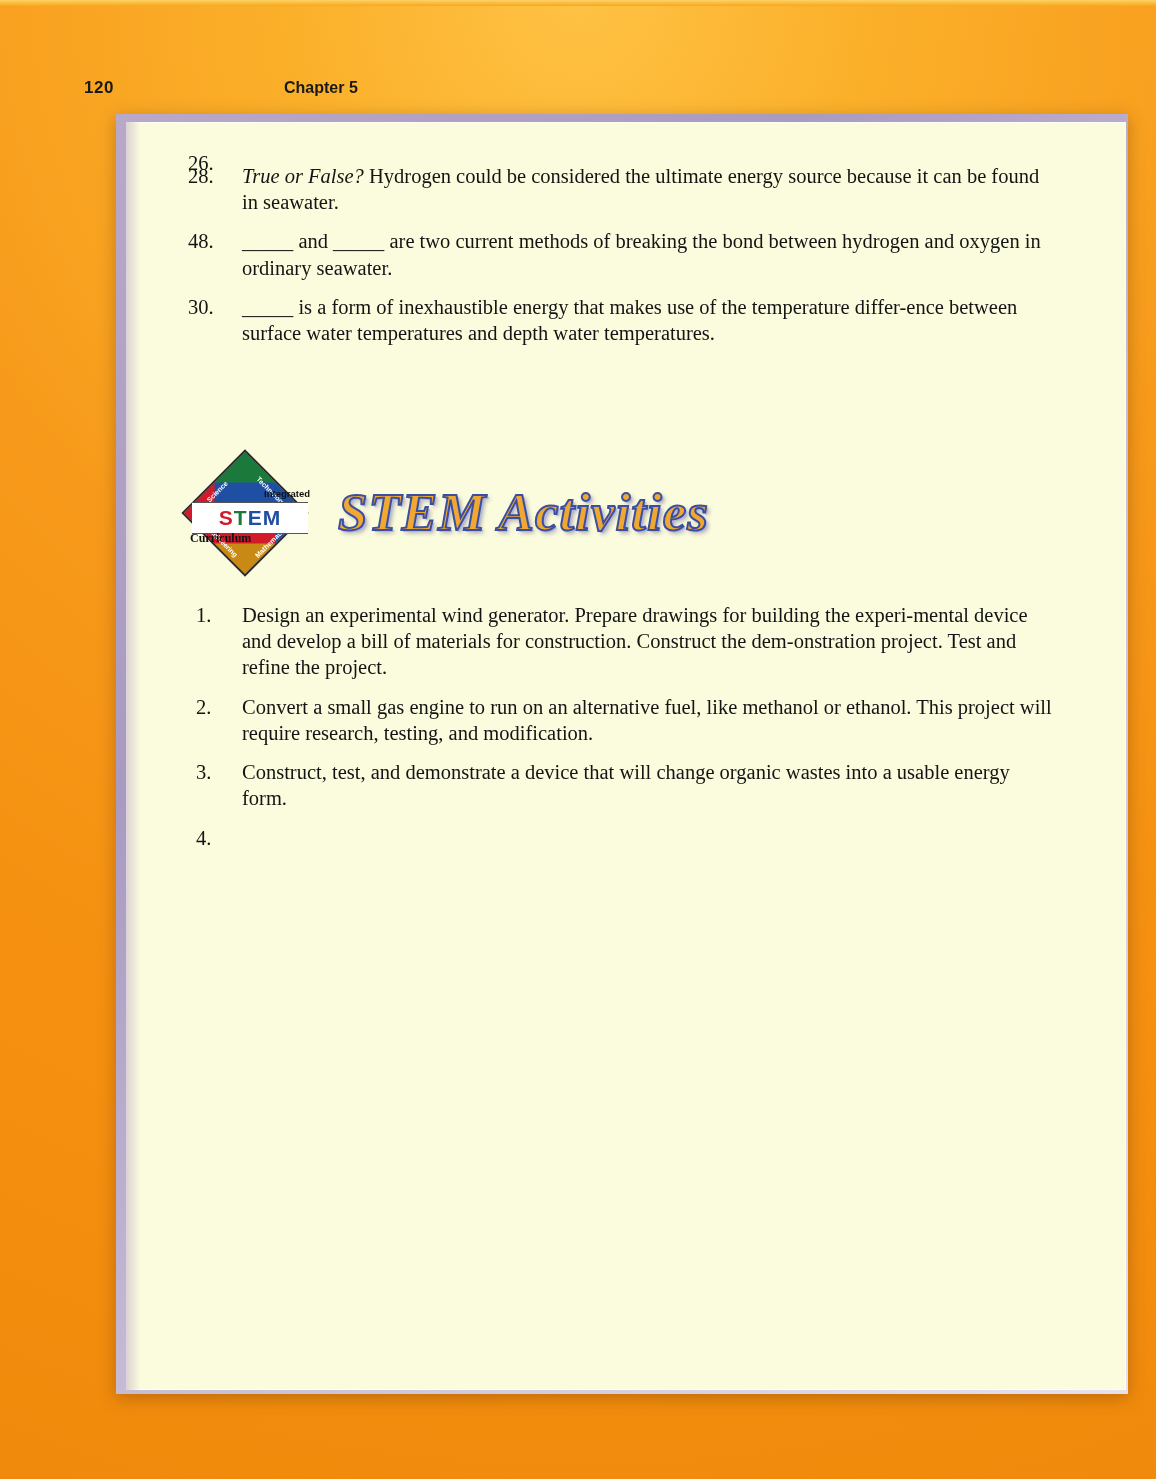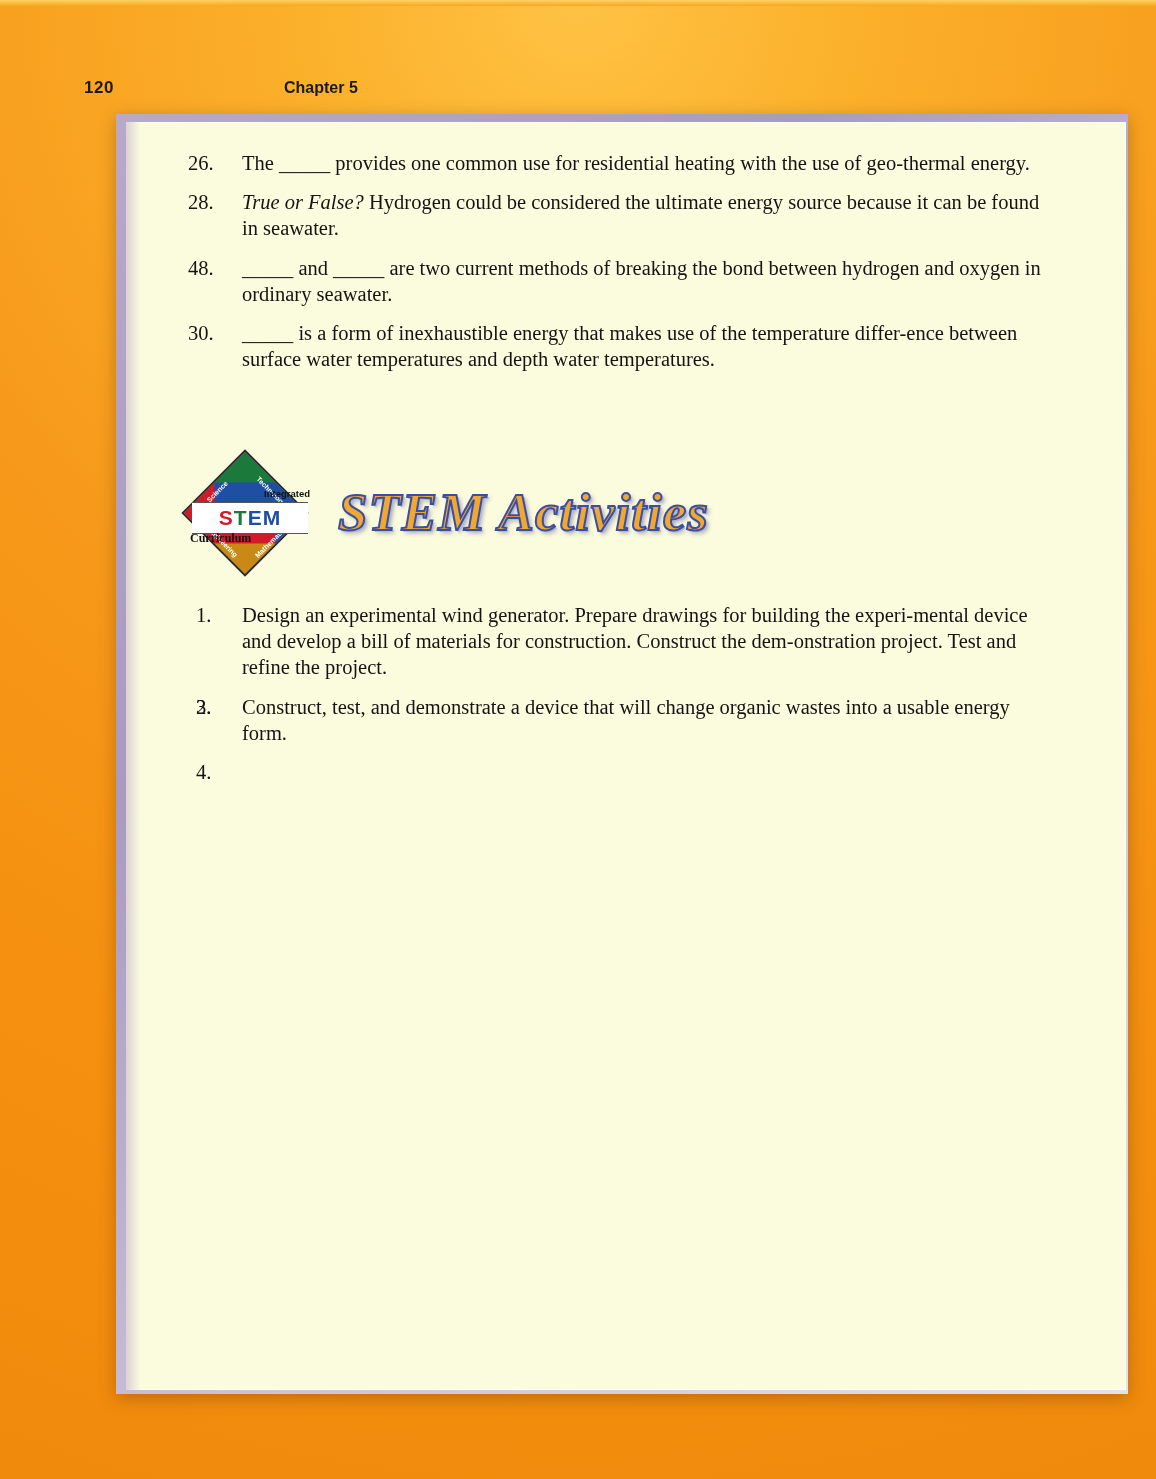--- a/index.html
+++ b/index.html
@@ -288,21 +288,20 @@
   </div>
 
   <div class="panel-shadow"></div>
   <div class="panel"></div>
 
   <div class="content">
 
     <ol class="qlist">
       <li class="qitem">
         <span class="qnum">26.</span>
-        <span class="qtext">The _____ provides one common use for residential heating with the use of geo-thermal energy.</span>
       </li>
       <li class="qitem">
         <span class="qnum">28.</span>
         <span class="tf">True or False?</span>
         <span class="qtext">Hydrogen could be considered the ultimate energy source because it can be found in seawater.</span>
       </li>
       <li class="qitem">
         <span class="qnum">48.</span>
         <span class="qtext">_____ and _____ are two current methods of breaking the bond between hydrogen and oxygen in ordinary seawater.</span>
       </li>
@@ -336,20 +335,21 @@
       <div class="stem-title">STEM Activities</div>
     </div>
 
     <ol class="alist">
       <li class="aitem">
         <span class="anum">1.</span>
         <span class="atext">Design an experimental wind generator. Prepare drawings for building the experi-mental device and develop a bill of materials for construction. Construct the dem-onstration project. Test and refine the project.</span>
       </li>
       <li class="aitem">
         <span class="anum">2.</span>
+        <span class="atext">Convert a small gas engine to run on an alternative fuel, like methanol or ethanol. This project will require research, testing, and modification.</span>
       </li>
       <li class="aitem">
         <span class="anum">3.</span>
         <span class="atext">Construct, test, and demonstrate a device that will change organic wastes into a usable energy form.</span>
       </li>
       <li class="aitem">
         <span class="anum">4.</span>
       </li>
     </ol>
 

